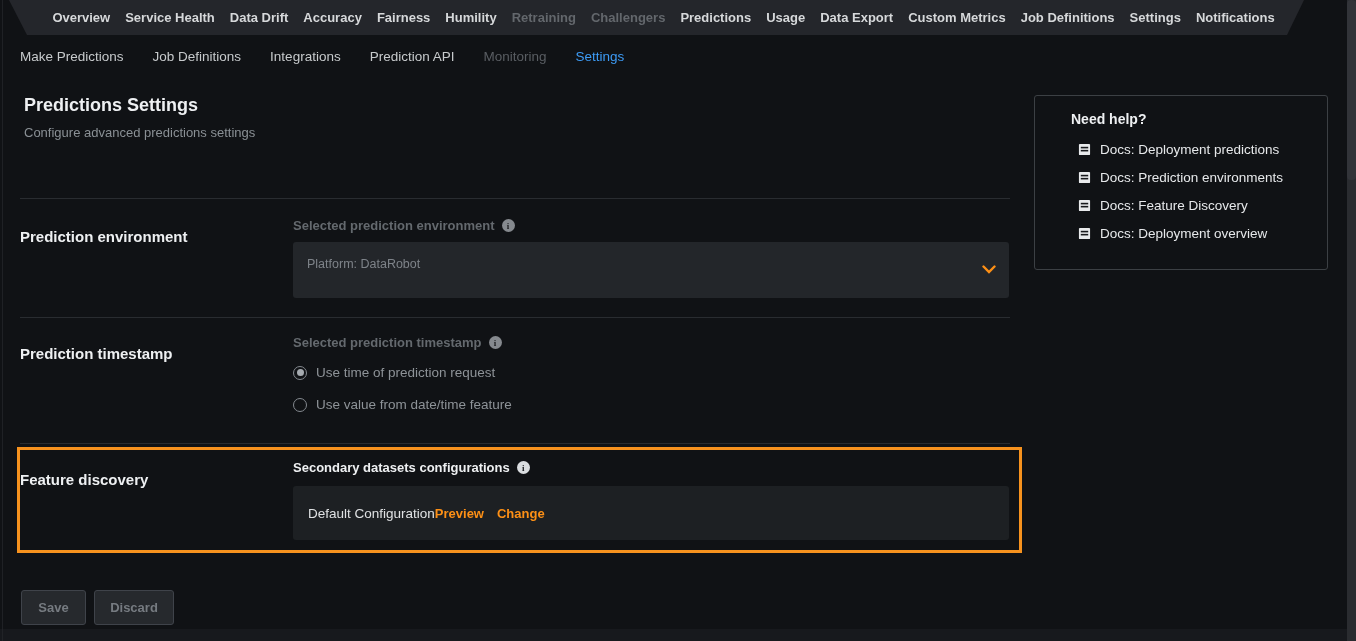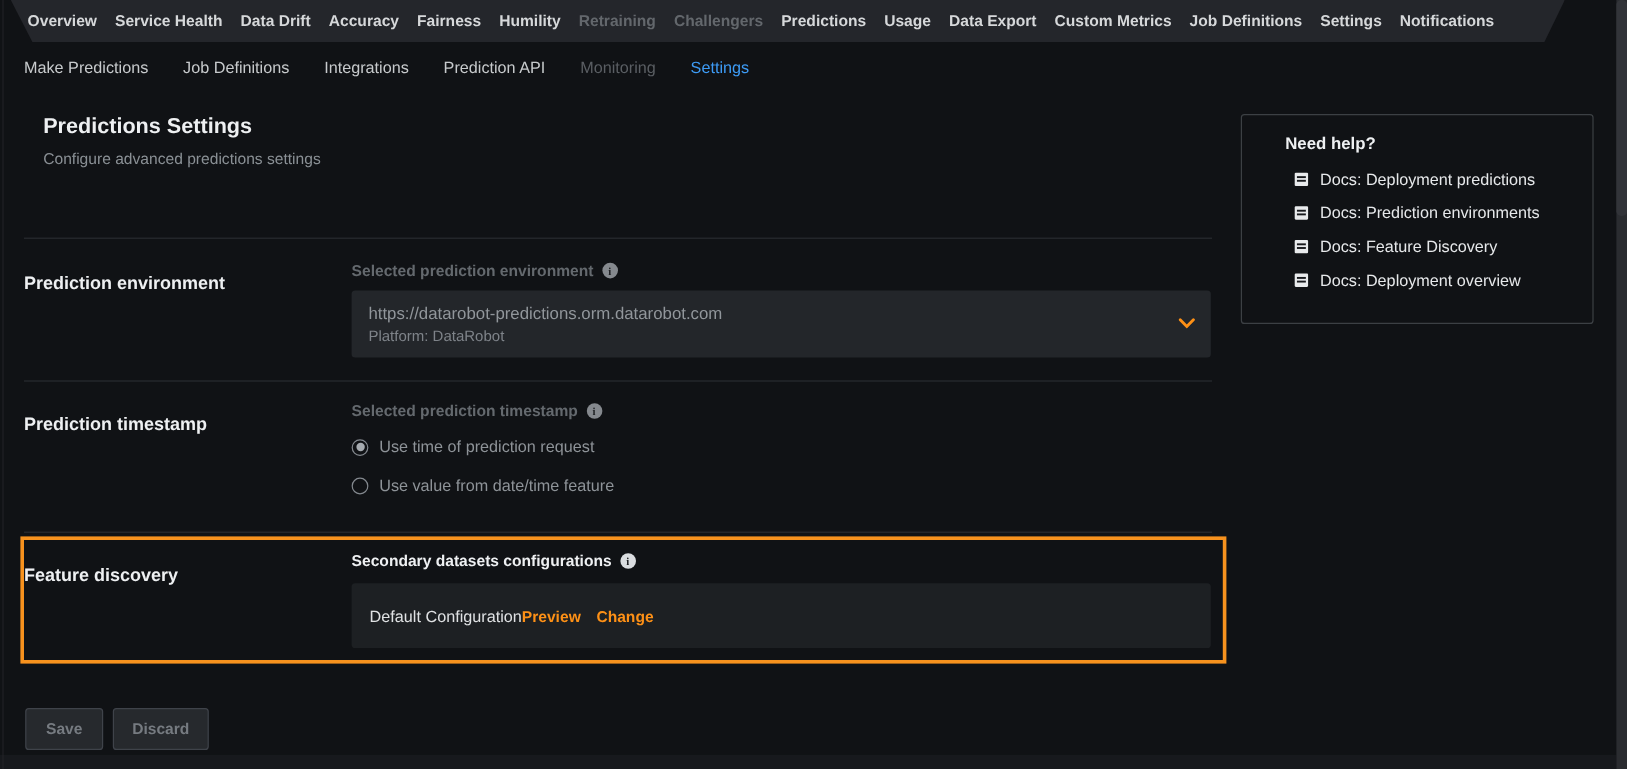--- a/index.html
+++ b/index.html
@@ -8,36 +8,36 @@
     background:#101215;
     font-family:"Liberation Sans",sans-serif;
     -webkit-font-smoothing:antialiased;
   }
   
   .topbar{
     position:absolute;top:0;left:0;width:1304px;height:35px;
     background:#24262b;
     clip-path:polygon(9px 0,100% 0,calc(100% - 17px) 100%,27px 100%);
     display:flex;align-items:center;gap:15px;
-    padding-left:23px;box-sizing:border-box;
+    padding-left:23px;box-sizing:border-box;justify-content:center;
   }
   .topbar .tab{
     font-size:13px;font-weight:700;color:#d6d8da;white-space:nowrap;cursor:pointer;
   }
   .topbar .tab.disabled{color:#63676c;cursor:default;}
   
   .subnav{
     position:absolute;top:45px;left:20px;height:22px;
     display:flex;align-items:center;gap:29px;
   }
   .subnav .item{font-size:13.5px;color:#c7cacc;white-space:nowrap;cursor:pointer;}
   .subnav .item.disabled{color:#5a5e63;cursor:default;}
   .subnav .item.active{color:#3d9bf5;}
   
-  .page-head{position:absolute;left:36px;top:94px;}
+  .page-head{position:absolute;left:24px;top:94px;}
   .page-head h1{margin:0;font-size:18px;line-height:22px;font-weight:700;color:#eef0f2;}
   .page-head .sub{margin-top:9px;font-size:13px;color:#8a9095;}
   
   .help{
     position:absolute;left:1034px;top:95px;width:294px;height:175px;
     border:1px solid #3c4044;border-radius:3px;box-sizing:border-box;
     padding:15px 0 0 36px;background:transparent;
   }
   .help .help-title{font-size:14px;font-weight:700;color:#eef0f2;margin-bottom:15px;}
   .help .help-link{
@@ -180,21 +180,20 @@
   </div>
 </aside>
 
 <div class="divider" style="top:198px"></div>
 <h2 class="section-heading" style="top:216px">Prediction environment</h2>
 <div class="field-label" style="top:218px">
   <span>Selected prediction environment</span>
   <span class="info-dot">i</span>
 </div>
 <div class="env-select">
-  <div class="val">https://datarobot-predictions.orm.datarobot.com</div>
   <div class="plat">Platform: DataRobot</div>
   <svg class="chev" viewBox="0 0 14 9">
       <path d="M1.5 1.5 7 7l5.5-5.5" stroke="#fd9016" stroke-width="2.4" fill="none" stroke-linecap="round"></path>
     </svg>
 </div>
 
 <div class="divider" style="top:317px"></div>
 <h2 class="section-heading" style="top:333px">Prediction timestamp</h2>
 <div class="field-label" style="top:335px">
   <span>Selected prediction timestamp</span>

